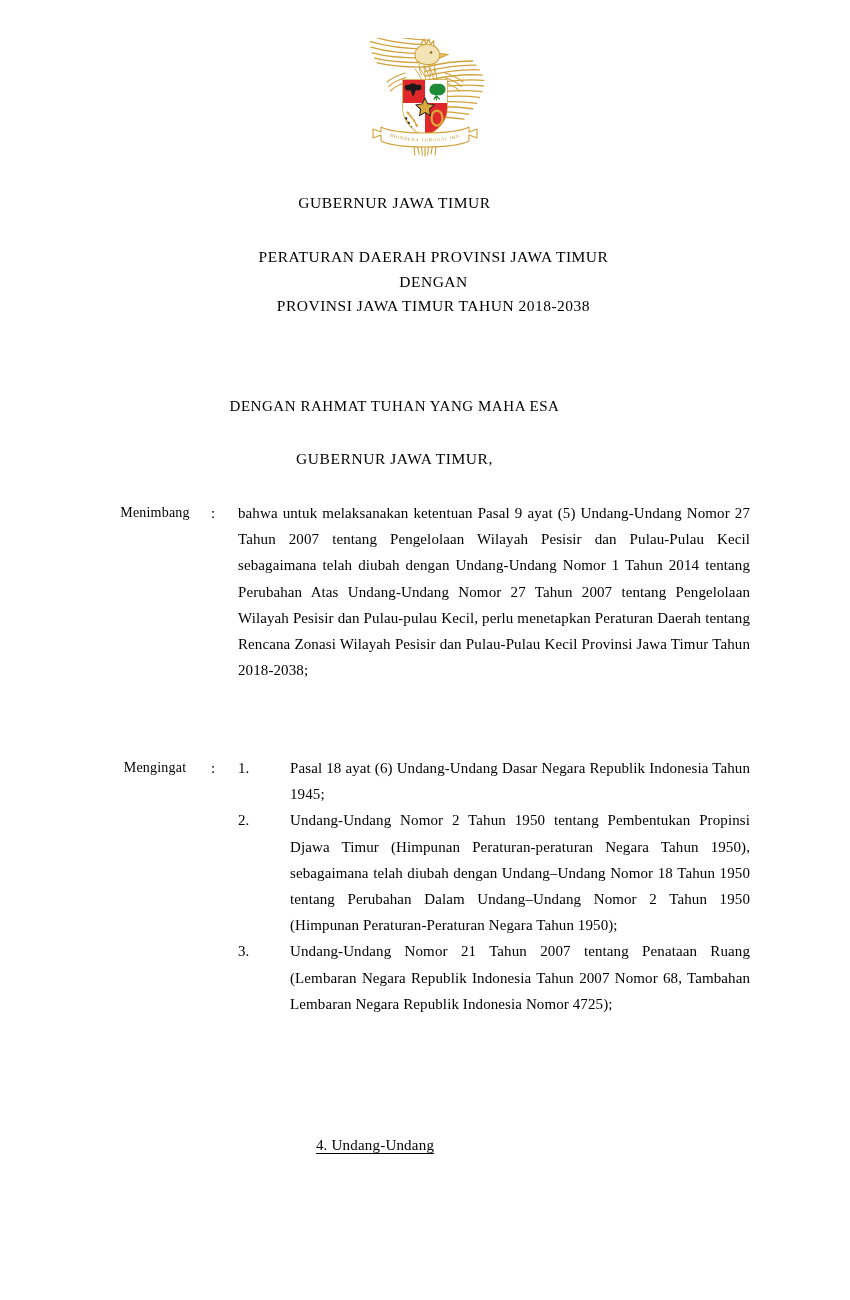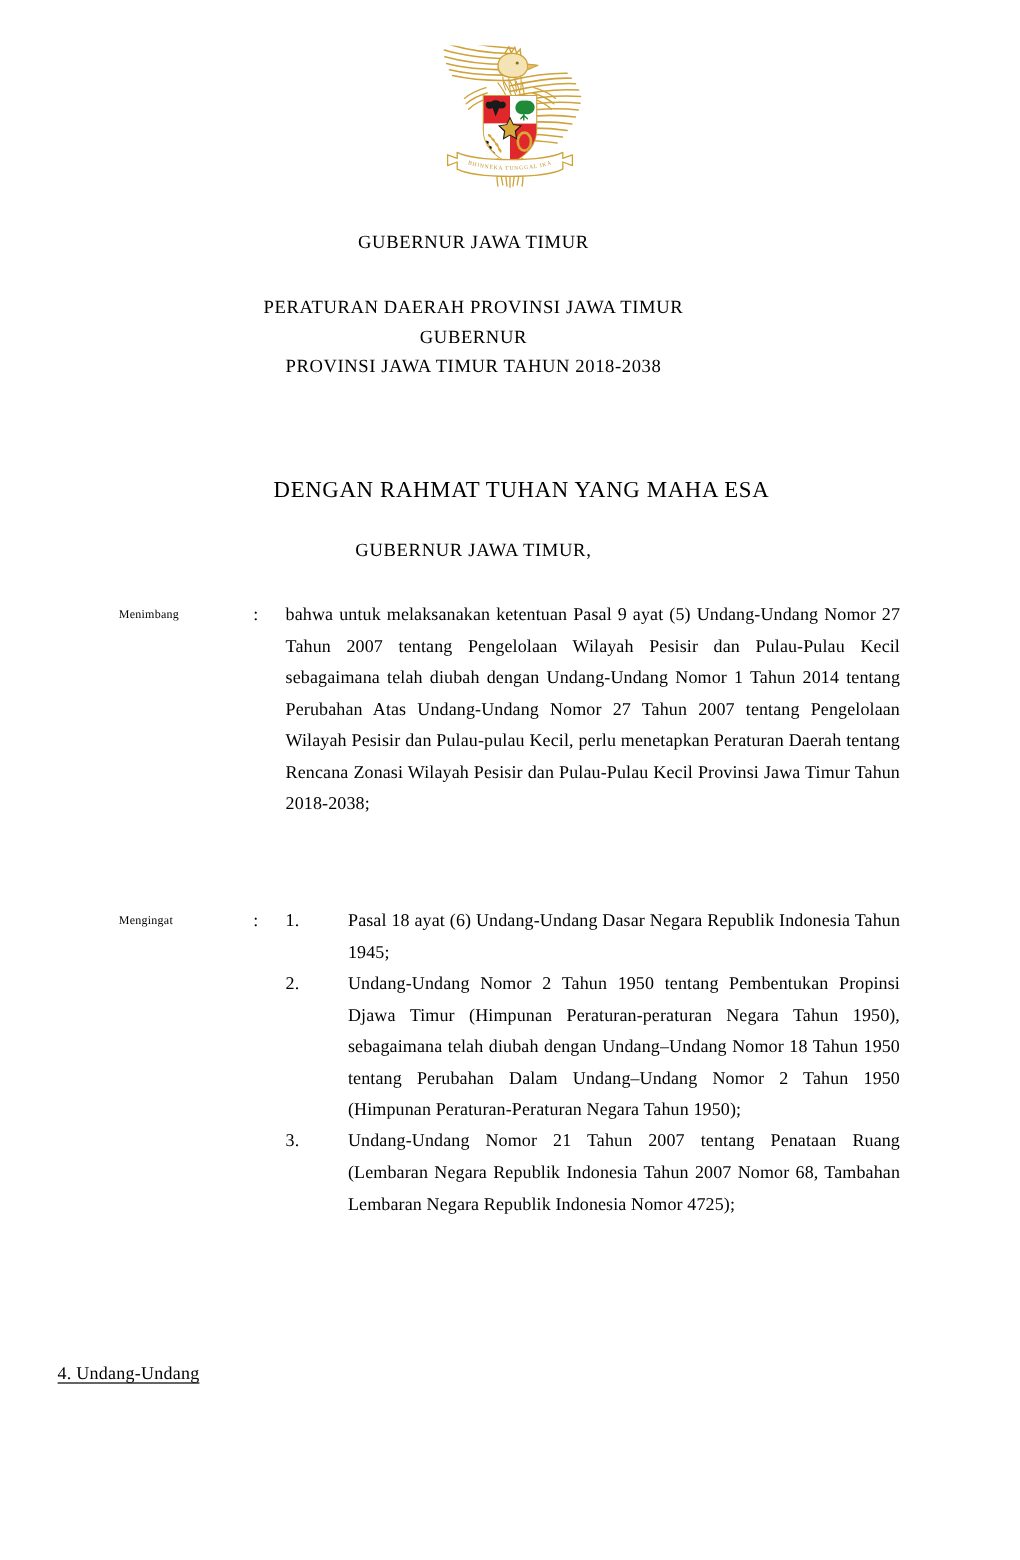--- a/index.html
+++ b/index.html
@@ -43,53 +43,54 @@
     width: 789px;
     text-align: center;
     letter-spacing: 0.55px;
   }
   .line-gubernur-top {
     top: 194px;
     font-size: 15.5px;
   }
   .title-block {
     top: 245px;
+    margin-left: 39px;
   }
   .title-block div {
     font-size: 15.5px;
     line-height: 24.5px;
     letter-spacing: 0.5px;
   }
   .line-dengan-rahmat {
     top: 398px;
-    font-size: 19px;
-    padding-left: 40px;
+    font-size: 15px;
   }
   .line-gubernur-sign {
     top: 450px;
     font-size: 15.5px;
   }
 
   
   .clause {
     position: absolute;
     left: 99px;
     width: 651px;
     display: flex;
     align-items: flex-start;
   }
   .clause-menimbang { top: 500px; }
   .clause-mengingat { top: 755px; }
 
   .clause-label {
     width: 112px;
     flex: 0 0 112px;
-    font-size: 10px;
+    font-size: 14px;
     line-height: 26.2px;
     letter-spacing: 0.2px;
+    text-align: center;
   }
   .clause-colon {
     width: 27px;
     flex: 0 0 27px;
     font-size: 15px;
     line-height: 26.2px;
   }
   .clause-body {
     flex: 1 1 auto;
     font-size: 15px;
@@ -126,24 +127,23 @@
   .numlist li .itxt {
     display: block;
   }
 
   
   .catchword {
     position: absolute;
     top: 1137px;
     left: 0;
     width: 750px;
-    text-align: left;
+    text-align: center;
     font-size: 15px;
     letter-spacing: 0.2px;
-    margin-left: 48px;
   }
   .catchword span {
     text-decoration: underline;
     text-underline-offset: 3px;
   }
 </style>
 </head>
 <body>
 
 <div class="page">
@@ -314,21 +314,21 @@
           <textPath href="#mottopath" startOffset="50%" text-anchor="middle">BHINNEKA TUNGGAL IKA</textPath>
         </text>
       </g>
     </svg>
   </div>
 
   <div class="heading line-gubernur-top">GUBERNUR JAWA TIMUR</div>
 
   <div class="heading title-block">
     <div>PERATURAN DAERAH PROVINSI JAWA TIMUR</div>
-    <div>GUBERNUR</div>
+    <div>DENGAN</div>
     <div>PROVINSI JAWA TIMUR TAHUN 2018-2038</div>
   </div>
 
   <div class="heading line-dengan-rahmat">DENGAN RAHMAT TUHAN YANG MAHA ESA</div>
 
   <div class="heading line-gubernur-sign">GUBERNUR JAWA TIMUR,</div>
 
   <div class="clause clause-menimbang">
     <div class="clause-label">Menimbang</div>
     <div class="clause-colon">:</div>

